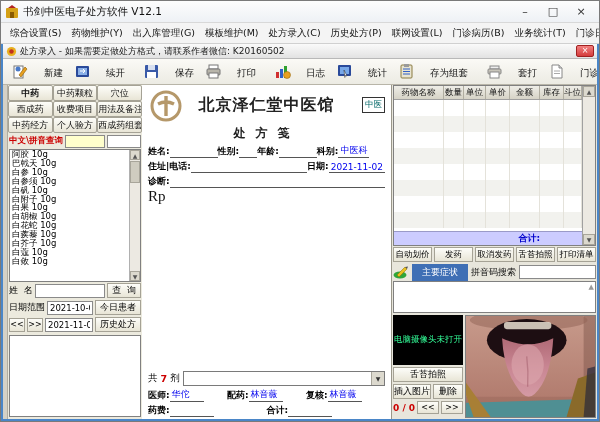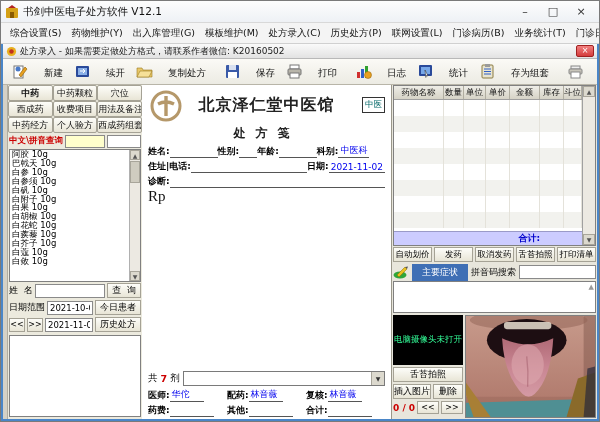--- a/index.html
+++ b/index.html
@@ -173,27 +173,20 @@
         <span>新建</span>
       </div>
       <div class="tb-btn">
         <svg viewBox="0 0 17 17">
             <rect x="2" y="3" width="13" height="11" rx="1" fill="#2a4a9a"></rect>
             <rect x="4" y="5" width="9" height="7" fill="#8ab0e8"></rect>
             <path d="M6 8 L11 8 L9 6 M11 8 L9 10" stroke="#fff" fill="none"></path>
           </svg>
         <span>续开</span>
       </div>
-      <div class="tb-btn">
-        <svg viewBox="0 0 17 17">
-            <path d="M1 5 L6 5 L7 7 L16 7 L16 14 L1 14 Z" fill="#e8c86a" stroke="#9a7a20" stroke-width=".6"></path>
-            <path d="M1 14 L4 8 L16 8 L13 14 Z" fill="#f6e098" stroke="#9a7a20" stroke-width=".6"></path>
-          </svg>
-        <span>复制处方</span>
-      </div>
       <div class="tb-sep"></div>
       <div class="tb-btn">
         <svg viewBox="0 0 17 17">
             <rect x="2" y="2" width="13" height="13" rx="1" fill="#3a5aa8"></rect>
             <rect x="5" y="2" width="7" height="5" fill="#d8e0f0"></rect>
             <rect x="4" y="9" width="9" height="6" fill="#fff"></rect>
           </svg>
         <span>保存</span>
       </div>
       <div class="tb-btn">
@@ -368,24 +361,20 @@
               <span class="sign-val">林音薇</span>
             </div>
           <div>
               <span class="rx-lab">复核:</span>
               <span class="sign-val">林音薇</span>
             </div>
         </div>
         <div class="sign-row">
           <div>
               <span class="rx-lab">药费:</span>
-              <span class="sign-blank"></span>
-            </div>
-          <div>
-              <span class="rx-lab">其他:</span>
               <span class="sign-blank"></span>
             </div>
           <div>
               <span class="rx-lab">合计:</span>
               <span class="sign-blank"></span>
             </div>
         </div>
       </div>
 
       <div class="right-panel">

